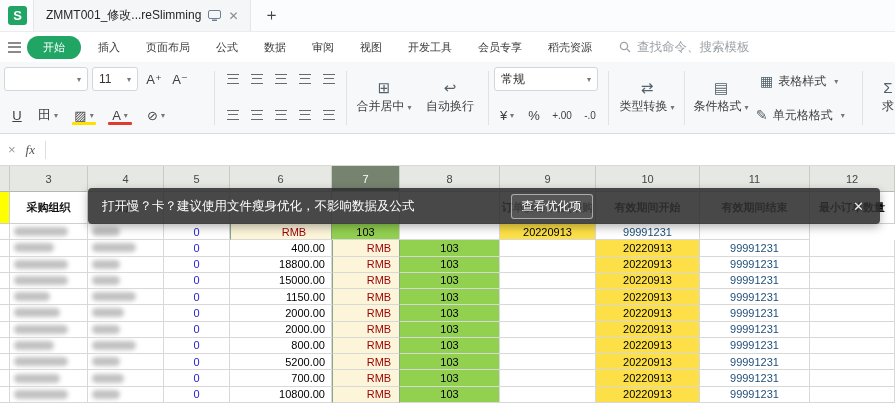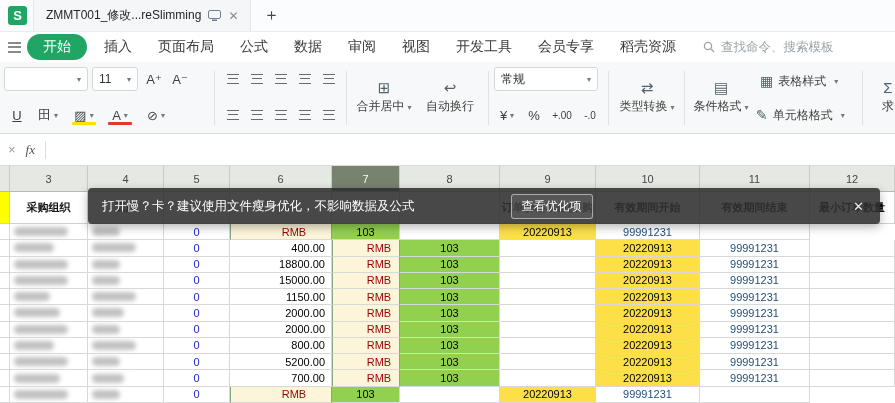--- a/index.html
+++ b/index.html
@@ -11,21 +11,21 @@
   .logo{width:19px;height:19px;border-radius:3px;background:#21A565;color:#fff;font-weight:bold;font-size:13px;display:flex;align-items:center;justify-content:center;flex:none;}
   .doc-tab{height:31px;display:flex;align-items:center;gap:7px;padding:0 12px;margin-left:6px;background:#f4f6f7;border-left:1px solid #e3e5e6;border-right:1px solid #e3e5e6;}
   .tab-title{font-size:12px;color:#262626;white-space:nowrap;}
   .tab-x{color:#8b8b8b;font-size:12px;}
   .newtab{margin-left:12px;font-size:16px;color:#454545;}
 
   
   .menubar{height:30px;display:flex;align-items:center;background:#fff;padding-left:8px;}
   .bars{display:inline-block;width:13px;height:11px;border-top:2px solid #8a8a8a;border-bottom:2px solid #8a8a8a;position:relative;margin-right:6px;}
   .bars::after{content:"";position:absolute;left:0;right:0;top:2.5px;height:2px;background:#8a8a8a;}
-  .mi{padding:4px 13px;font-size:14px;color:#3b3b3b;white-space:nowrap;}
+  .mi{padding:4px 13px;font-size:11px;color:#3b3b3b;white-space:nowrap;}
   .mi.active{background:#21A565;color:#fff;border-radius:14px;padding:4px 16px;margin-right:4px;}
   .search{margin-left:14px;display:flex;align-items:center;gap:6px;color:#9ba1a6;font-size:12.5px;white-space:nowrap;}
 
   
   .toolbar{position:relative;height:72px;background:#f7f8f9;border-bottom:1px solid #dadcde;overflow:hidden;}
   .combo{position:absolute;height:24px;background:#fff;border:1px solid #d4d6d8;border-radius:3px;display:flex;align-items:center;justify-content:space-between;padding:0 6px;font-size:12px;color:#333;}
   .tbtn{position:absolute;height:24px;min-width:20px;display:flex;align-items:center;justify-content:center;color:#3f3f3f;font-size:13px;border-radius:3px;position:absolute;}
   .dd::after{content:"▾";font-size:8px;color:#777;margin-left:3px;}
   .tall{position:absolute;top:5px;height:60px;display:flex;flex-direction:column;align-items:center;justify-content:center;gap:3px;color:#3f3f3f;}
   .tall .tico{font-size:15px;color:#52616b;line-height:1;}
@@ -444,20 +444,21 @@
 
   <div class="gridrow row">
     <div class="r"></div>
     <div class="r c-org">
             <span class="blur" style="width: 54px;"></span>
           </div>
     <div class="r c-plant">
             <span class="blur" style="width: 28px;"></span>
           </div>
     <div class="r c-qty">0</div>
+    <div class="r c-price">10800.00</div>
     <div class="r c-cur">RMB</div>
     <div class="r c-unit">103</div>
     <div class="r"></div>
     <div class="r c-from">20220913</div>
     <div class="r c-to">99991231</div>
     <div class="r"></div>
   </div>
 </div>
 
     <div class="toast">

